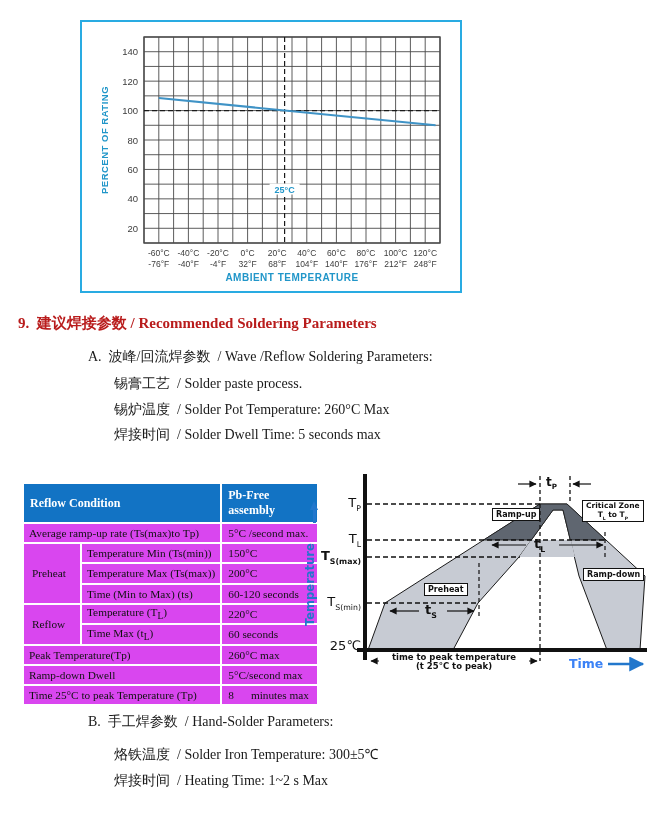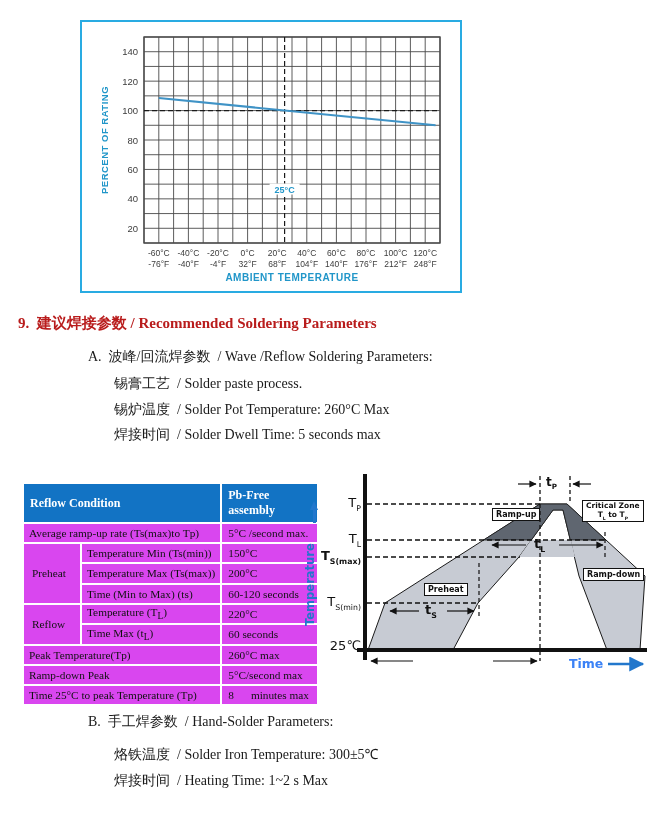--- a/index.html
+++ b/index.html
@@ -170,21 +170,21 @@
     </tr>
     <tr>
       <td>Time Max (t<sub>L</sub>)</td>
       <td class="val">60 seconds</td>
     </tr>
     <tr>
       <td colspan="2">Peak Temperature(Tp)</td>
       <td class="val">260°C max</td>
     </tr>
     <tr>
-      <td colspan="2">Ramp-down Peak</td>
+      <td colspan="2">Ramp-down Dwell</td>
       <td class="val">5°C/second max</td>
     </tr>
     <tr>
       <td colspan="2">Time 25°C to peak Temperature (Tp)</td>
       <td class="val">8      minutes max</td>
     </tr>
   </tbody>
 </table>
 </div>
 
@@ -240,20 +240,21 @@
 
   <div class="dg-box" style="left:159px;top:40px;margin-left:20px;">Ramp-up</div>
   <div class="dg-box" style="left:269px;top:32px;font-size:7.5px;">Critical Zone<br>T<sub>L</sub> to T<sub>P</sub></div>
   <div class="dg-box" style="left:270px;top:100px;">Ramp-down</div>
   <div class="dg-box" style="left:111px;top:115px;">Preheat</div>
 
   <div class="dg-span" style="left:233px;top:8px;font-size:12px;">t<sub>P</sub></div>
   <div class="dg-span" style="left:221px;top:69px;">t<sub>L</sub></div>
   <div class="dg-span" style="left:112px;top:135px;">t<sub>S</sub></div>
 
+  <div class="dg-bottom">time to peak temperature<br>(t 25°C to peak)</div>
   <div class="dg-time">Time</div>
   <div class="dg-temp">Temperature</div>
   <div class="dg-temp-arrowhead"></div>
   <div class="dg-temp-arrowstem"></div>
 </div>
 
 <div class="txt-line" style="left:88px;top:713px;">B.  手工焊参数  / Hand-Solder Parameters:</div>
 <div class="txt-line" style="left:114px;top:744px;">烙铁温度  / Solder Iron Temperature: 300±5℃</div>
 <div class="txt-line" style="left:114px;top:772px;">焊接时间  / Heating Time: 1~2 s Max</div>
 

